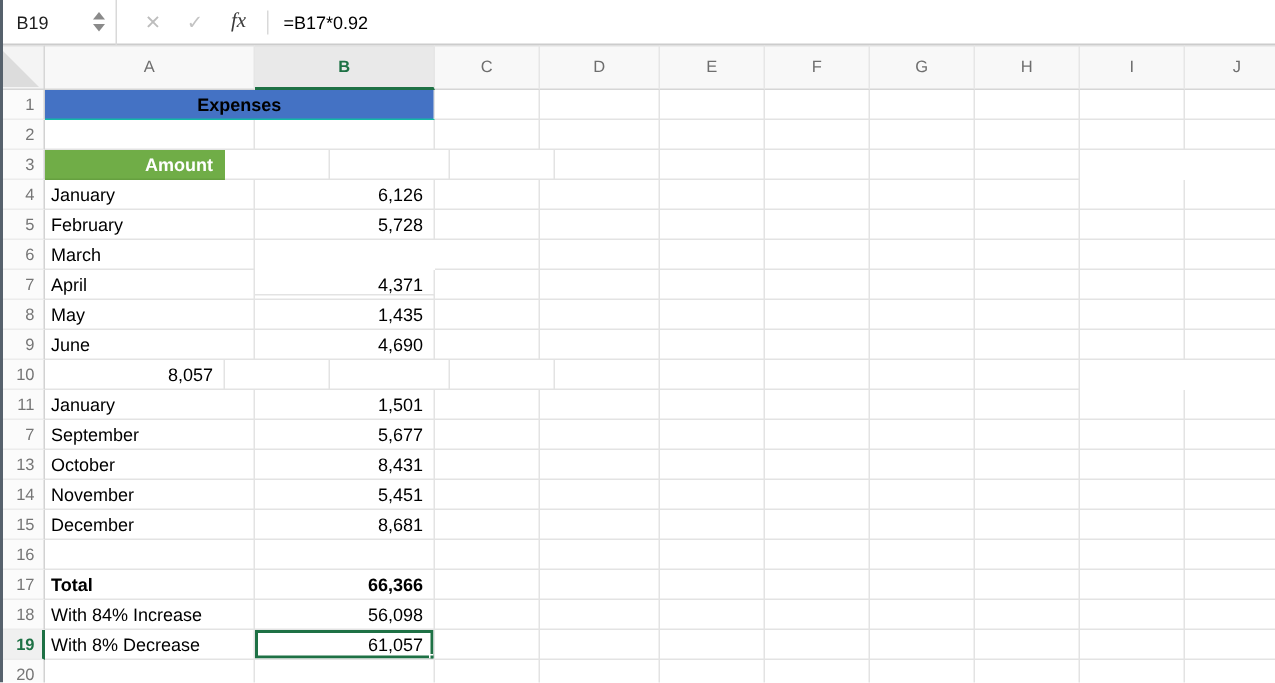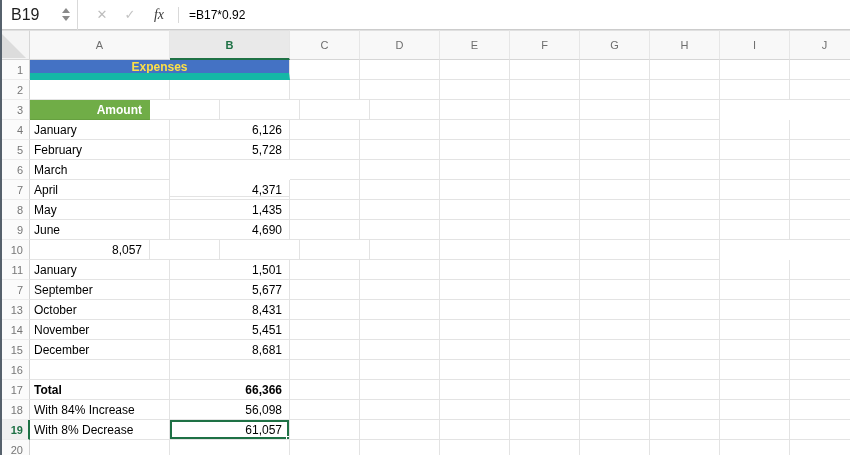--- a/index.html
+++ b/index.html
@@ -9,21 +9,21 @@
   }
   *{box-sizing:border-box; margin:0; padding:0;}
   html,body{width:850px;height:455px;overflow:hidden;background:#fff;}
   body{font-family:"Liberation Sans","DejaVu Sans",sans-serif; position:relative;}
   .window-edge{position:absolute;left:0;top:0;width:2px;height:455px;background:#56616c;z-index:50;}
 
   
   .formula-bar{position:absolute;left:0;top:0;width:850px;height:30px;background:#fff;
     border-bottom:1px solid #cccccc; display:flex; align-items:center; z-index:10;}
   .name-box{width:78px;height:30px;border-right:1px solid #d9d9d9;display:flex;align-items:center;position:relative;}
-  .name-box .ref{padding-left:11px;font-size:16px;color:#1d1d1d;}
+  .name-box .ref{padding-left:11px;font-size:12px;color:#1d1d1d;}
   .stepper{position:absolute;right:7px;top:0;height:30px;display:flex;flex-direction:column;justify-content:center;gap:3px;cursor:default;}
   .tri-up{width:0;height:0;border-left:4px solid transparent;border-right:4px solid transparent;border-bottom:5px solid #8a8a8a;}
   .tri-down{width:0;height:0;border-left:4px solid transparent;border-right:4px solid transparent;border-top:5px solid #8a8a8a;}
   .fb-icons{display:flex;align-items:center;margin-left:10px;}
   .fb-x{color:#bdbdbd;font-size:13px;width:28px;text-align:center;}
   .fb-check{color:#c3c3c3;font-size:13px;width:28px;text-align:center;}
   .fb-fx{color:#3a3a3a;font-size:14px;width:30px;text-align:center;font-family:"Liberation Serif","DejaVu Serif",serif;font-style:italic;}
   .fb-sep{width:1px;height:16px;background:#d9d9d9;margin:0 2px 0 4px;}
   .fb-formula{font-size:12px;color:#000;padding-left:8px;}
 
@@ -41,22 +41,22 @@
   .row{display:flex;height:20px;}
   .row-h{width:30px;display:flex;align-items:center;justify-content:flex-end;padding-right:6px;
     background:#fbfbfb;border-right:1px solid #d2d2d2;border-bottom:1px solid #ececec;
     font-size:11px;color:#767676;}
   .row-h.sel{color:var(--sel);font-weight:bold;background:#f0f0f0;border-right:2px solid var(--sel);padding-right:5px;}
   .cell{border-right:1px solid var(--grid-line);border-bottom:1px solid var(--grid-line);
     font-size:12px;color:#000;display:flex;align-items:center;overflow:hidden;position:relative;}
   .cell.a{padding-left:4px;}
   .cell.b{justify-content:flex-end;padding-right:7px;}
   .cell.bold{font-weight:bold;}
-  .cell.title{background:var(--title-fill);color:#fde047;font-weight:bold;justify-content:center;
-    border-right:1px solid var(--grid-line);border-bottom:7px solid #14b8a6;}
+  .cell.title{background:var(--title-fill);color:#000000;font-weight:bold;justify-content:center;
+    border-right:1px solid var(--grid-line);border-bottom:1px solid #14b8a6;}
   .cell.ghead{background:var(--header-fill);color:#fff;font-weight:bold;padding-left:5px;
     border-right:1px solid rgba(255,255,255,0.0);border-bottom:1px solid #66a040;}
   .cell.selbox{box-shadow:inset 0 0 0 2px var(--sel);z-index:5;}
   .fill-handle{position:absolute;right:-3px;bottom:-3px;width:6px;height:6px;background:var(--sel);
     border:1px solid #fff;z-index:6;}
 </style>
 </head>
 <body>
 
 <div class="window-edge"></div>

